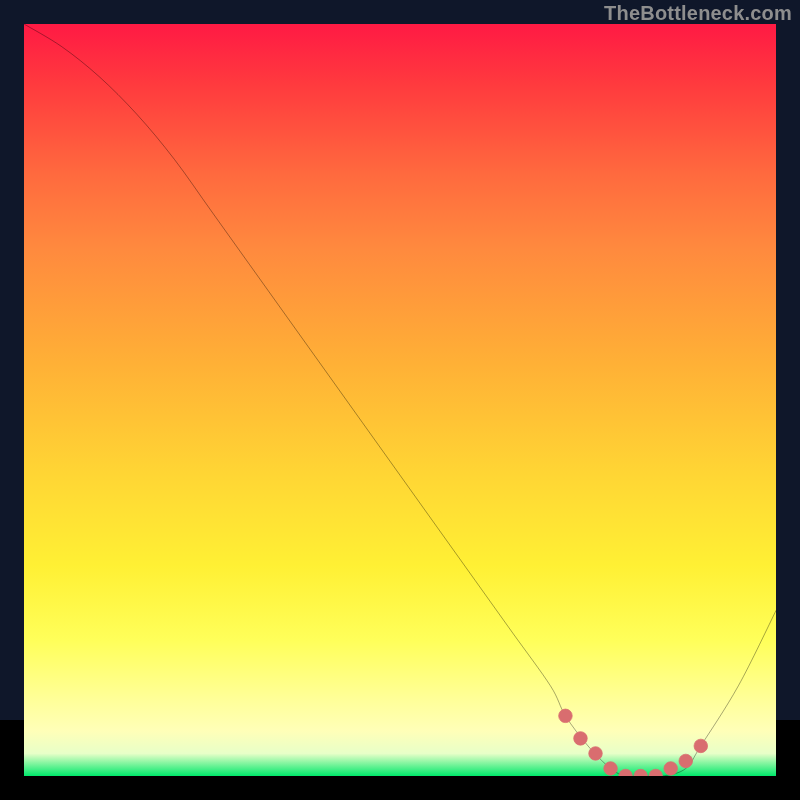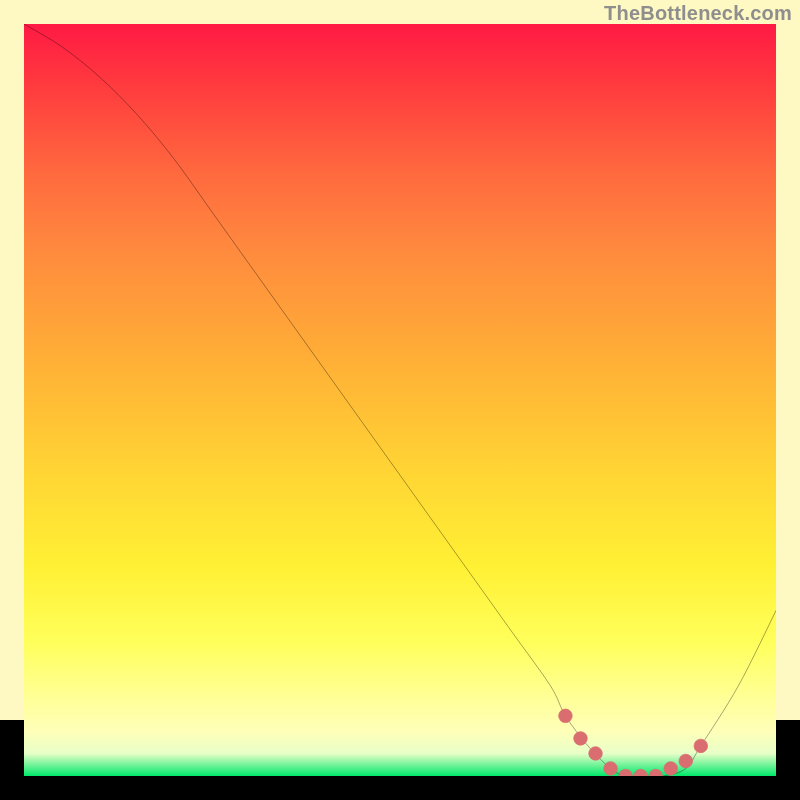--- a/index.html
+++ b/index.html
@@ -7,21 +7,21 @@
     padding: 0;
     width: 800px;
     height: 800px;
     background: #000000;
     overflow: hidden;
   }
   .container {
     position: relative;
     width: 800px;
     height: 720px;
-    background: #fef9c3;
+    background: #0f172a;
   }
   .plot-area {
     position: absolute;
     left: 24px;
     top: 24px;
     width: 752px;
     height: 752px;
   }
   .gradient-bg {
     position: absolute;

